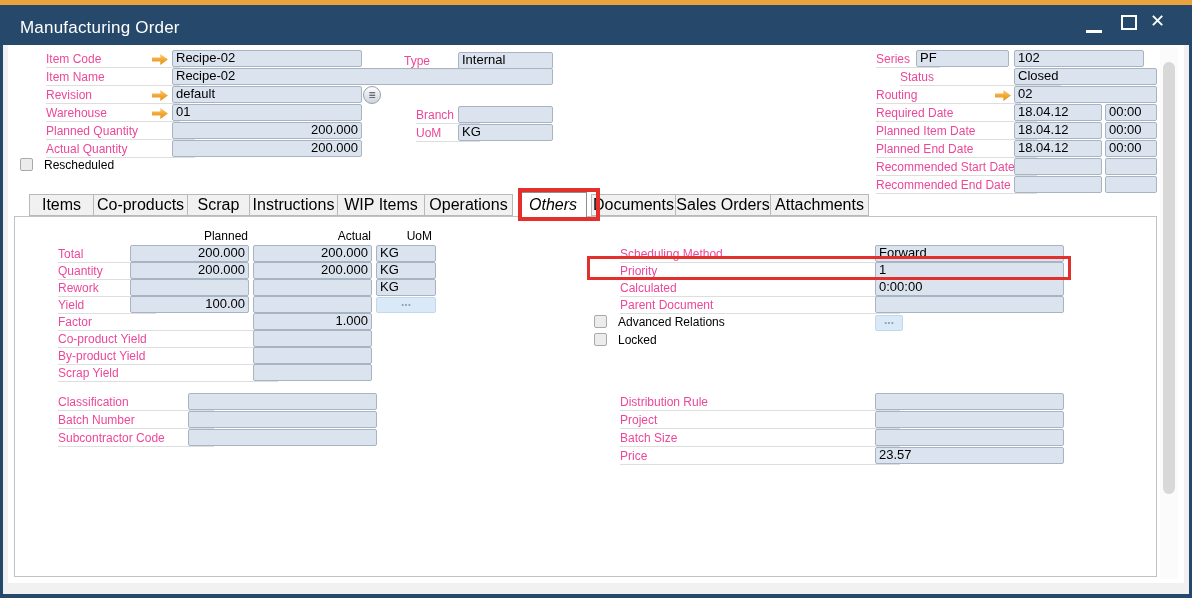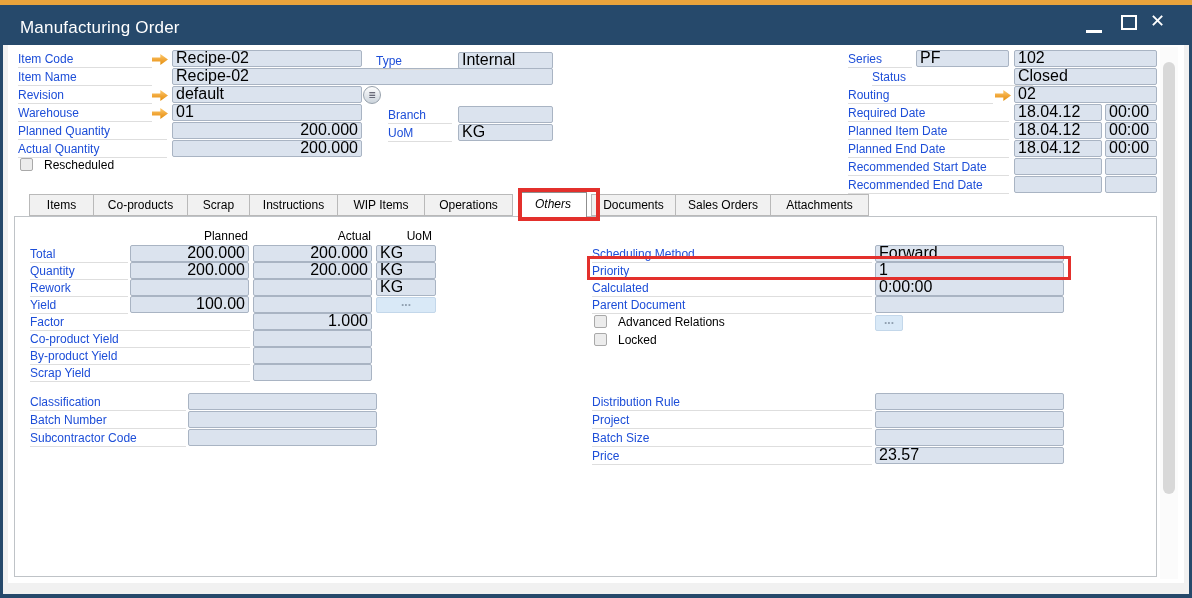--- a/index.html
+++ b/index.html
@@ -15,43 +15,43 @@
   .min-bar  { left:1086px; top:30px; width:16px; height:3px; background:#fff; }
   .max-box  { left:1121px; top:15px; width:16px; height:15px; border:2px solid #fff; background:transparent; }
   .close-x  { left:1150px; top:11px; font-size:18px; font-weight:bold; color:#fff; line-height:20px; }
   .frame-l  { position:absolute; left:0; top:45px; width:3px; height:553px; background:#26496B; }
   .frame-r  { position:absolute; left:1189px; top:45px; width:3px; height:553px; background:#26496B; }
   .frame-b  { position:absolute; left:0; top:594px; width:1192px; height:4px; background:#26496B; }
   .chrome-bg { position:absolute; left:3px; top:45px; width:1186px; height:549px; background:#f1f1f1; }
   .main-panel { position:absolute; left:8px; top:45px; width:1176px; height:538px; background:#fff; }
 
   
-  .lbl { position:absolute; height:17px; line-height:16px; font-size:12px; color:#1d4ed8;
-         border-bottom:1px solid #ddder; border-bottom:1px solid #dedede; white-space:nowrap; }
+  .lbl { position:absolute; height:17px; line-height:16px; font-size:12px; color:#ec4899;
+         border-bottom:1px solid #ddder; border-bottom:1px solid #dedede; white-space:nowrap;margin-left:28px; }
   .lbl-plain { position:absolute; height:16px; line-height:15px; font-size:12px; white-space:nowrap; }
   .fld { position:absolute; height:17px; background:#dbe3ee; border:1px solid #a9b4c3;
-         border-radius:2px; font-size:16px; line-height:14px; padding:0 3px;
+         border-radius:2px; font-size:13px; line-height:14px; padding:0 3px;
          white-space:nowrap; overflow:hidden; }
   .num { text-align:right; }
   .hdr { position:absolute; height:16px; line-height:15px; font-size:12px; text-align:right; white-space:nowrap; }
   .cb  { position:absolute; width:13px; height:13px; background:#ececec; border:1px solid #a9a9a9; border-radius:2px; }
   .arrow { position:absolute; width:16px; height:13px;
            background:linear-gradient(180deg,#ffd27a 0%,#f0a434 55%,#e08d05 100%);
            clip-path:polygon(0 35%,52% 35%,52% 8%,100% 50%,52% 92%,52% 65%,0 65%); cursor:pointer; }
   .circle-icon { position:absolute; width:18px; height:18px; border-radius:50%;
            background:linear-gradient(#fdfdfd,#ccd4dc); border:1px solid #97a1ac;
            color:#445; font-size:12px; line-height:16px; text-align:center; cursor:pointer; }
   .btn-ellipsis { position:absolute; height:16px; background:#d9e9f7; border:1px solid #c3d7ea;
            border-radius:2px; color:#90a0b0; text-align:center; line-height:9px; font-size:12px;
            font-weight:bold; cursor:pointer; }
 
   
   .tabbar { position:absolute; left:30px; top:194px; display:flex; align-items:flex-start; z-index:2; }
   .tab { height:22px; line-height:20px; background:#f1f1f1; border:1px solid #b9b9b9;
-         margin-left:-1px; text-align:center; font-size:12px; cursor:pointer; }
+         margin-left:-1px; text-align:center; font-size:16px; cursor:pointer; }
   .tab.active { background:#fff; border:1px solid #8f8f8f; border-bottom:1px solid #fff;
          height:26px; line-height:23px; margin-top:-2px; position:relative; z-index:4;font-style:italic; }
 
   .content-border { position:absolute; left:14px; top:216px; width:1143px; height:361px;
          border:1px solid #bfc3c7; background:#fff; z-index:1; }
   .groupbox { position:absolute; border:1px solid #cbcbcb; background:#fff; }
 
   .annotation { position:absolute; border:4px solid #E3302C; z-index:30; pointer-events:none; }
   .annotation.thin { border-width:3px; }
 
@@ -106,21 +106,21 @@
 <div class="fld" style="left:458px;top:52px;width:95px">Internal</div>
 
 <span class="lbl" style="left:388px;top:107px;width:64px">Branch</span>
 <div class="fld" style="left:458px;top:106px;width:95px"></div>
 
 <span class="lbl" style="left:388px;top:125px;width:64px">UoM</span>
 <div class="fld" style="left:458px;top:124px;width:95px">KG</div>
 
 <span class="lbl" style="left:848px;top:51px;width:64px">Series</span>
 <div class="fld" style="left:916px;top:50px;width:93px">PF</div>
-<div class="fld" style="left:1014px;top:50px;width:143px">102</div>
+<div class="fld" style="left:1014px;top:50px;width:130px">102</div>
 
 <span class="lbl" style="left:872px;top:69px;width:161px">Status</span>
 <div class="fld" style="left:1014px;top:68px;width:143px">Closed</div>
 
 <span class="lbl" style="left:848px;top:87px;width:145px">Routing</span>
 <span class="arrow" style="left:995px;top:89px"></span>
 <div class="fld" style="left:1014px;top:86px;width:143px">02</div>
 
 <span class="lbl" style="left:848px;top:105px;width:161px">Required Date</span>
 <div class="fld" style="left:1014px;top:104px;width:88px">18.04.12</div>

